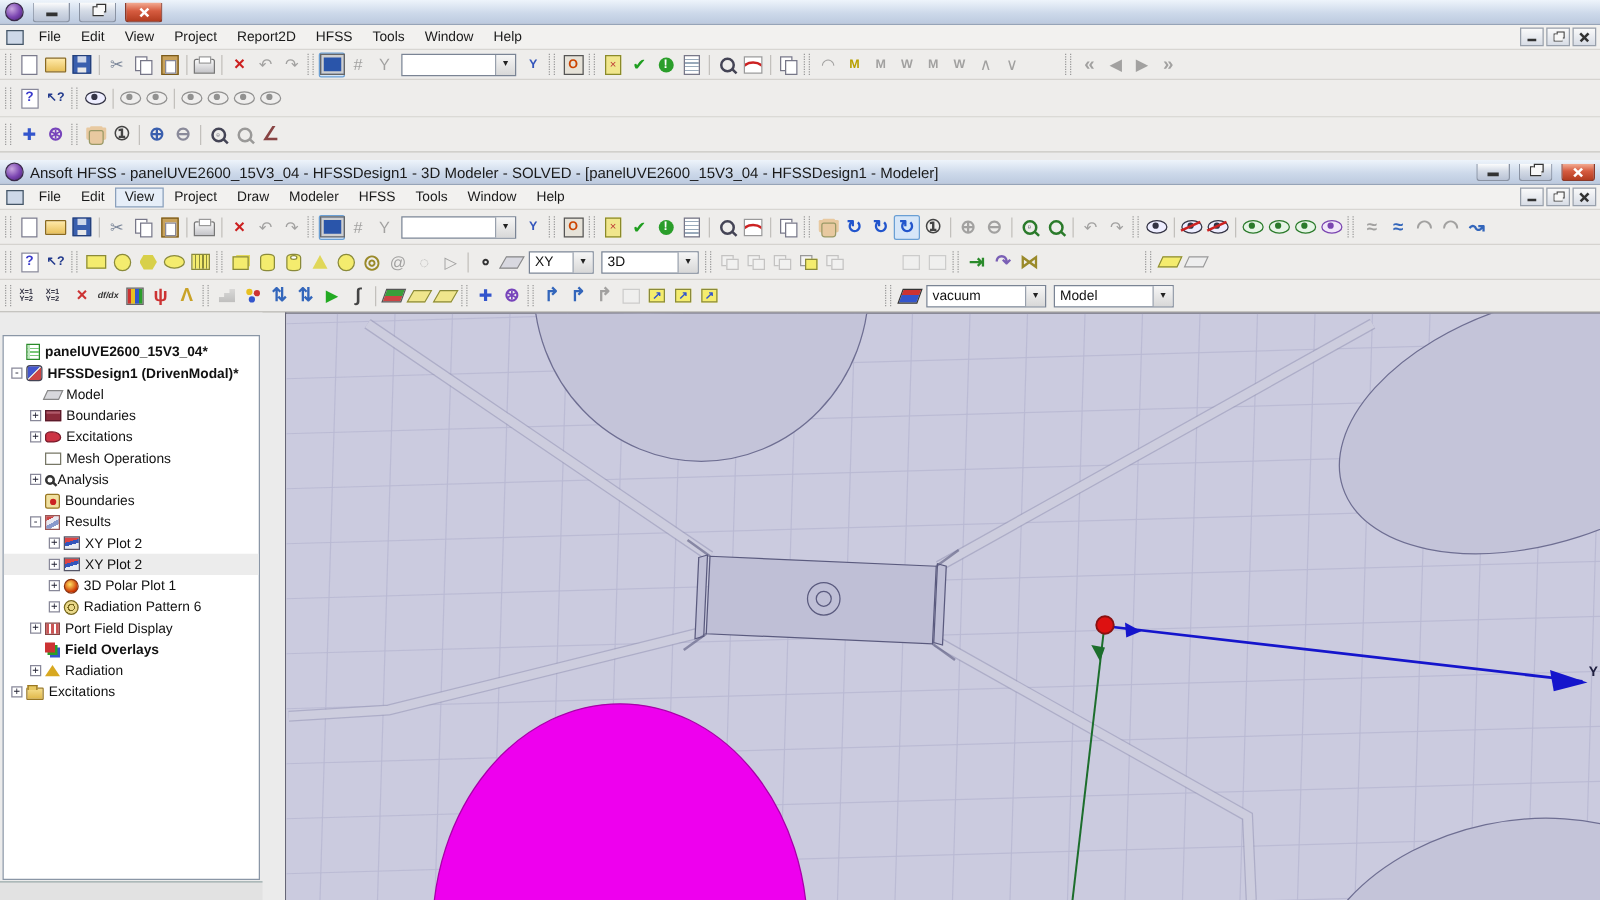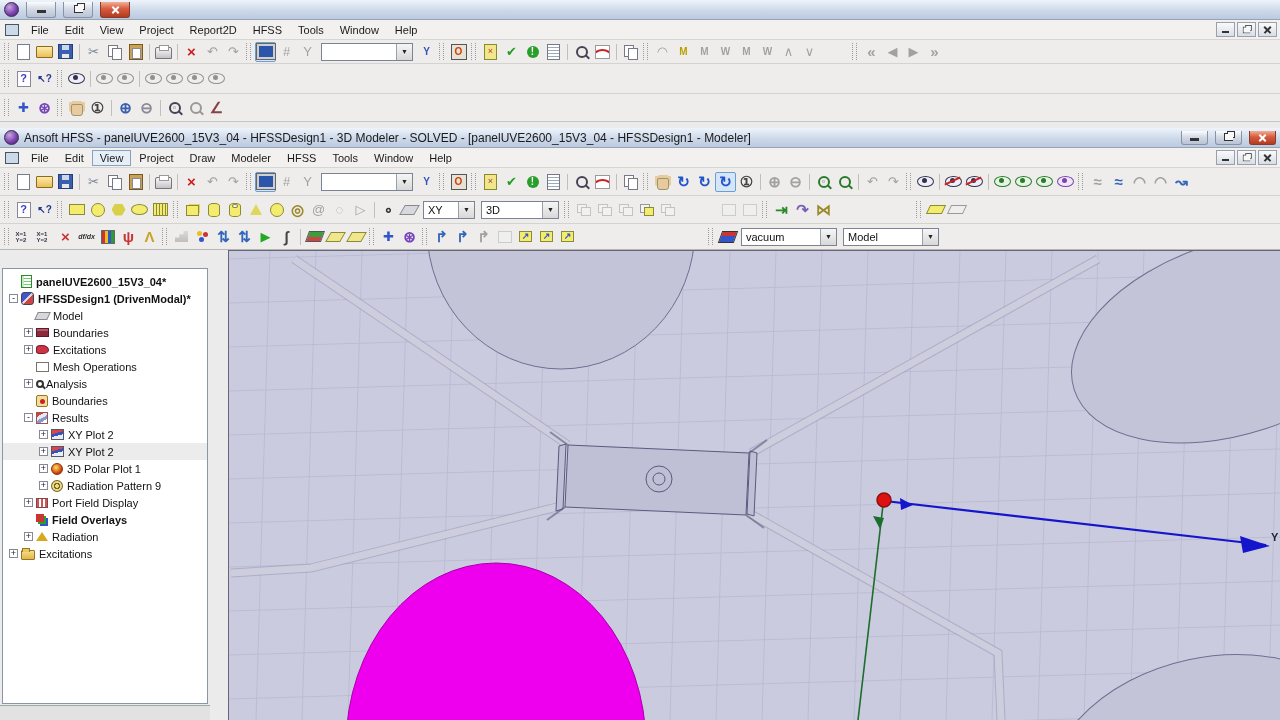--- a/index.html
+++ b/index.html
@@ -838,21 +838,21 @@
         <span class="tlabel">XY Plot 2</span>
       </div>
       <div class="trow" style="padding-left: 36px;">
         <span class="exp">+</span>
         <span class="ticon t-polarplot"></span>
         <span class="tlabel">3D Polar Plot 1</span>
       </div>
       <div class="trow" style="padding-left: 36px;">
         <span class="exp">+</span>
         <span class="ticon t-radpattern"></span>
-        <span class="tlabel">Radiation Pattern 9</span>
+        <span class="tlabel">Radiation Pattern 6</span>
       </div>
       <div class="trow" style="padding-left: 21px;">
         <span class="exp">+</span>
         <span class="ticon t-portfield"></span>
         <span class="tlabel">Port Field Display</span>
       </div>
       <div class="trow" style="padding-left: 21px; font-weight: bold;">
         <span class="expsp"></span>
         <span class="ticon t-overlays"></span>
         <span class="tlabel">Field Overlays</span>

